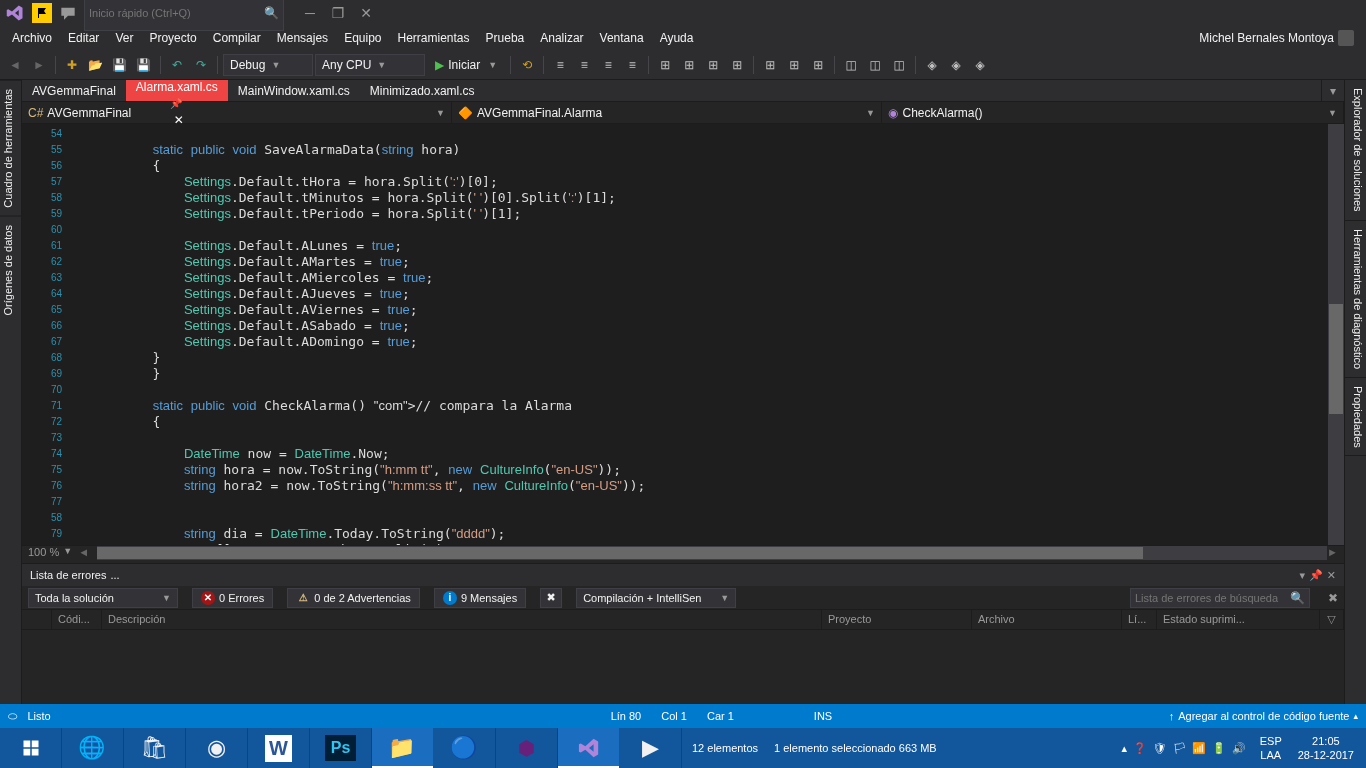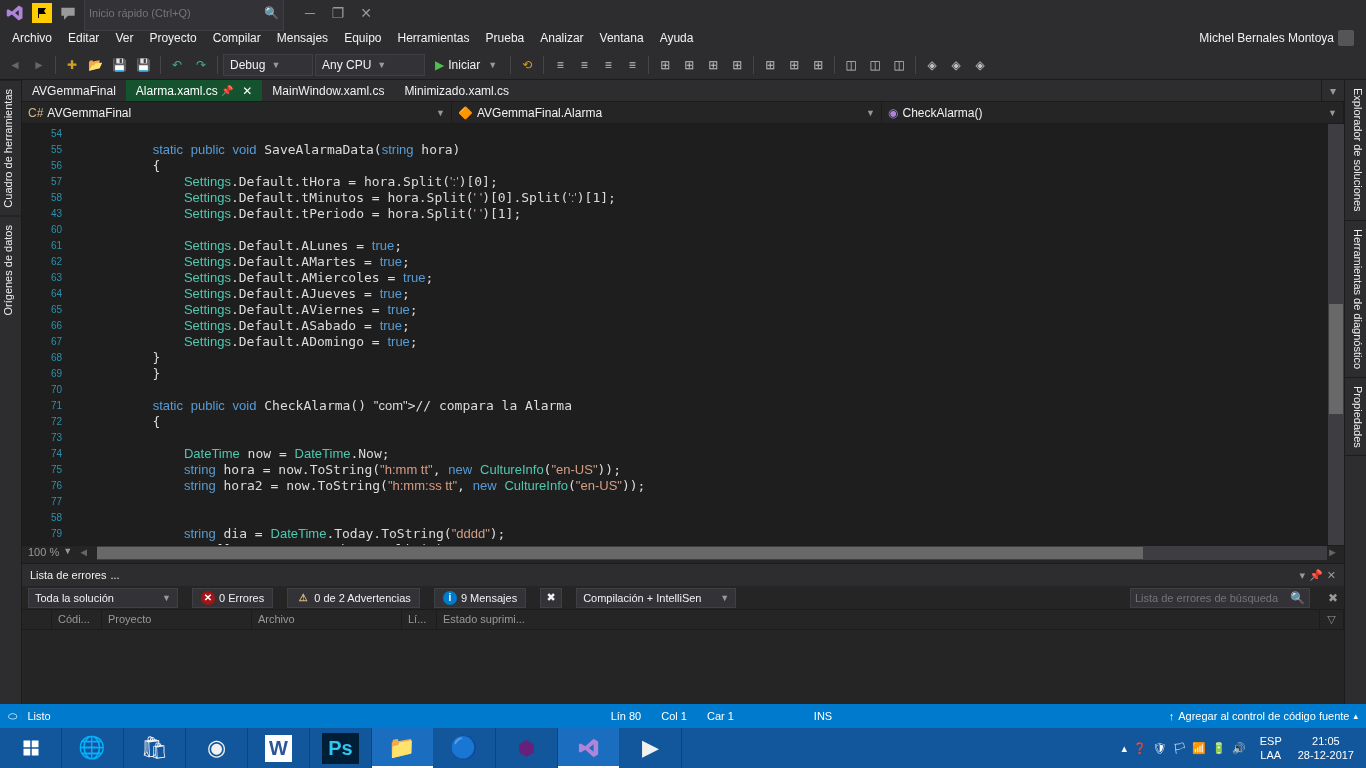--- a/index.html
+++ b/index.html
@@ -26,21 +26,21 @@
 .toolbar .start-btn { display: flex; align-items: center; gap: 4px; padding: 0 8px; height: 22px; }
 .toolbar .start-btn .play { color: #4ec04e; }
 .main-area { display: flex; height: calc(768px - 26px - 24px - 30px - 24px - 40px); }
 .left-tabs { width: 22px; background: #2d2d30; display: flex; flex-direction: column; border-right: 1px solid #1c1c1c; }
 .left-tabs .v-tab { writing-mode: vertical-rl; text-orientation: sideways; padding: 8px 2px; color: #f1f1f1; font-size: 11px; cursor: pointer; border-bottom: 1px solid #1c1c1c; transform: rotate(180deg); }
 .right-tabs { width: 22px; background: #2d2d30; display: flex; flex-direction: column; border-left: 1px solid #1c1c1c; }
 .right-tabs .v-tab { writing-mode: vertical-rl; padding: 8px 2px; color: #f1f1f1; font-size: 11px; cursor: pointer; border-bottom: 1px solid #1c1c1c; }
 .editor-area { flex: 1; display: flex; flex-direction: column; background: #1e1e1e; }
 .doc-tabs { height: 22px; background: #2d2d30; display: flex; align-items: stretch; border-bottom: 1px solid #1c1c1c; }
 .doc-tabs .tab { padding: 0 10px; display: flex; align-items: center; gap: 4px; color: #f1f1f1; font-size: 12px; background: #2d2d30; cursor: pointer; position: relative; }
-.doc-tabs .tab.active { background: #14532d; color: #fff; }
+.doc-tabs .tab.active { background: #ef4444; color: #fff; flex-direction: column; }
 .doc-tabs .tab .pin { font-size: 10px; }
 .doc-tabs .tab .close { font-size: 12px; margin-left: 4px; }
 .doc-tabs .tab-preview { padding: 0 8px; display: flex; align-items: center; gap: 4px; font-size: 12px; background: #2d2d30; margin-left: auto; border-left: 1px solid #1c1c1c; }
 .nav-bar { height: 22px; background: #252526; display: flex; align-items: stretch; border-bottom: 1px solid #1c1c1c; }
 .nav-bar .nav-dd { flex: 1; display: flex; align-items: center; padding: 0 6px; border-right: 1px solid #1c1c1c; font-size: 12px; color: #f1f1f1; gap: 4px; }
 .nav-bar .nav-dd .arrow { margin-left: auto; font-size: 9px; color: #999; }
 .code-area { flex: 1; display: flex; overflow: hidden; position: relative; }
 .gutter { width: 52px; background: #1e1e1e; text-align: right; padding-right: 12px; color: #2b91af; font-family: Consolas, monospace; font-size: 10px; line-height: 16px; padding-top: 2px; }
 .gutter div { height: 16px; }
 .fold { width: 16px; background: #1e1e1e; }
@@ -224,21 +224,21 @@
         </div>
     </div>
 
     <div class="code-area">
       <div class="gutter" id="gutter">
           <div>54</div>
           <div>55</div>
           <div>56</div>
           <div>57</div>
           <div>58</div>
-          <div>43</div>
+          <div>59</div>
           <div>60</div>
           <div>61</div>
           <div>62</div>
           <div>63</div>
           <div>64</div>
           <div>65</div>
           <div>66</div>
           <div>67</div>
           <div>68</div>
           <div>69</div>
@@ -332,20 +332,21 @@
           </div>
         <div class="search">
           <input placeholder="Lista de errores de búsqueda" style="">
           <span style="position:absolute;right:4px;color:#999">🔍</span>
         </div>
         <span style="margin-left:4px;color:#999">✖</span>
       </div>
       <div class="cols">
         <div style="width:30px"></div>
         <div style="width:50px">Códi...</div>
+        <div style="width:720px">Descripción</div>
         <div style="width:150px">Proyecto</div>
         <div style="width:150px">Archivo</div>
         <div style="width:35px">Lí...</div>
         <div style="flex:1">Estado suprimi...</div>
         <div style="width:24px;text-align:center">▽</div>
       </div>
     </div>
   </div>
 
   <div class="right-tabs">
@@ -384,39 +385,43 @@
   <div class="tb-app">
       <span style="font-size:22px">🛍</span>
     </div>
   <div class="tb-app">
       <span style="font-size:22px">◉</span>
     </div>
   <div class="tb-app">
       <span style="font-size:20px;color:#2b579a;background:#fff;padding:2px 4px;font-weight:bold">W</span>
     </div>
   <div class="tb-app">
-      <span style="font-size:20px;color:#31c5f0;background:#001e36;padding:4px 6px;font-weight:bold">Ps</span>
+      <span style="font-size:16px;color:#31c5f0;background:#001e36;padding:4px 6px;font-weight:bold">Ps</span>
     </div>
   <div class="tb-app active">
       <span style="font-size:22px">📁</span>
     </div>
   <div class="tb-app">
       <span style="font-size:22px">🔵</span>
     </div>
   <div class="tb-app">
       <span style="font-size:20px;color:#68217a">⬢</span>
     </div>
   <div class="tb-app active">
     <svg width="22" height="22" viewBox="0 0 24 24">
         <path fill="#b084d8" d="M17 2 L22 5 L22 19 L17 22 L8 14 L3 17 L1 16 L1 8 L3 7 L8 10 Z M17 8 L12 12 L17 16 Z"></path>
       </svg>
   </div>
   <div class="tb-app">
       <span style="font-size:22px">▶</span>
     </div>
+  <div class="tb-info">
+    <span>12 elementos</span>
+    <span>1 elemento seleccionado  663 MB</span>
+  </div>
   <div class="tb-right">
     <div class="tray">
       <span>▴</span>
       <span>❓</span>
       <span>🛡</span>
       <span>🏳</span>
       <span>📶</span>
       <span>🔋</span>
       <span>🔊</span>
     </div>

